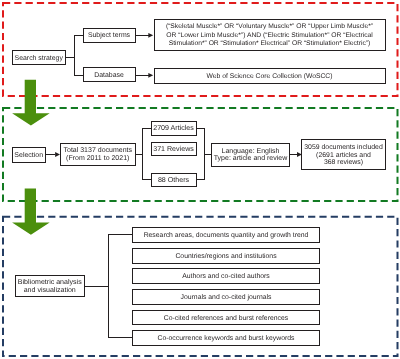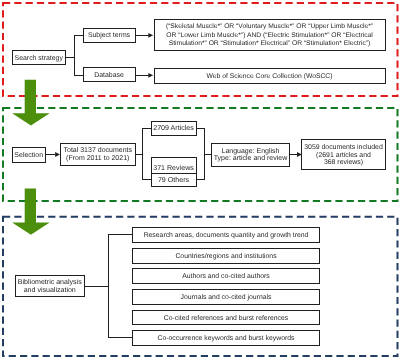--- a/index.html
+++ b/index.html
@@ -67,22 +67,22 @@
   <div class="node" style="left:82.5px;top:67px;width:53px;height:15px;font-size:6.9px;white-space:nowrap;">Database</div>
 
   <div class="node" style="left:153.5px;top:67.5px;width:232px;height:16px;font-size:6.75px;white-space:nowrap;">Web of Science Core Collection (WoSCC)</div>
 
   <div class="node" style="left:11.5px;top:147px;width:34.5px;height:15.5px;font-size:7.0px;white-space:nowrap;">Selection</div>
 
   <div class="node multiline" style="left:60px;top:143px;width:75.5px;height:22.5px;font-size:7.0px;white-space:pre-line;">Total 3137 documents
 (From 2011 to 2021)</div>
 
   <div class="node" style="left:150.5px;top:121px;width:46px;height:14.5px;font-size:7.1px;">2709 Articles</div>
-  <div class="node" style="left:150.5px;top:157px;width:46px;height:22px;font-size:7.1px;">371 Reviews</div>
-  <div class="node" style="left:150.5px;top:172.5px;width:46px;height:14.5px;font-size:7.1px;">79 Others</div>
+  <div class="node" style="left:150.5px;top:142px;width:46px;height:14px;font-size:7.1px;">371 Reviews</div>
+  <div class="node" style="left:150.5px;top:172.5px;width:46px;height:14.5px;font-size:7.1px;">88 Others</div>
 
   <div class="node" style="left:211px;top:142.5px;width:79px;height:24px;font-size:7.0px;white-space:pre-line;">Language: English
 Type: article and review</div>
 
   <div class="node" style="left:301px;top:139px;width:85px;height:31px;font-size:6.9px;white-space:pre-line;">3059 documents included
 (2691 articles and
 368 reviews)</div>
 
   <div class="node" style="left:14.5px;top:275px;width:70.5px;height:21.5px;font-size:7.05px;white-space:pre-line;">Bibliometric analysis
 and visualization</div>

